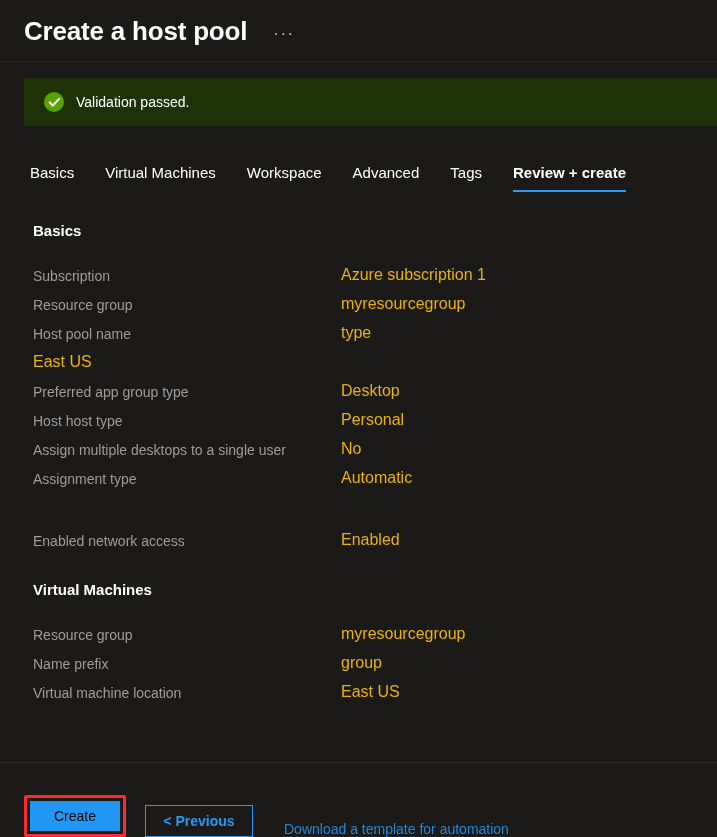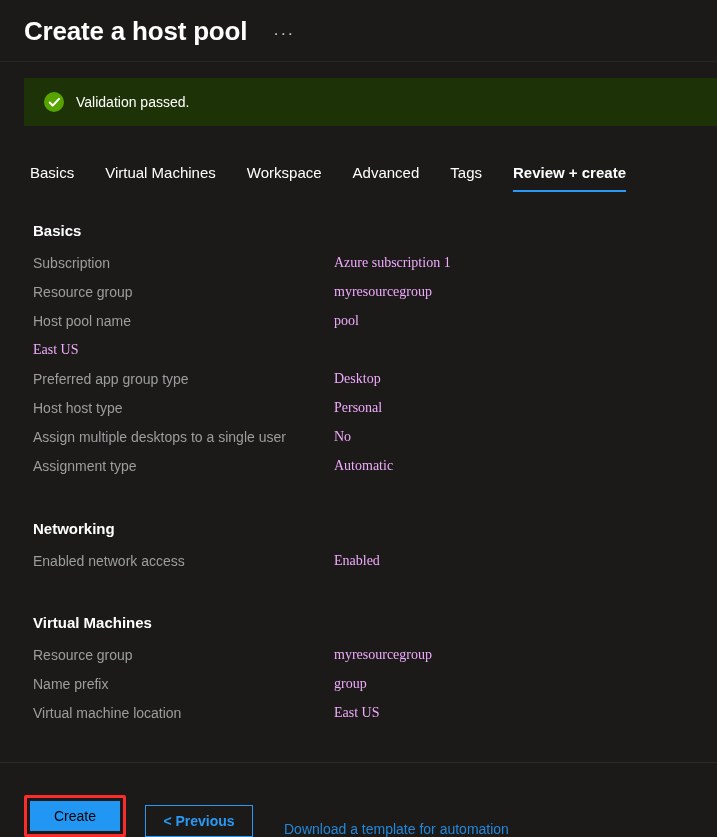--- a/index.html
+++ b/index.html
@@ -109,34 +109,34 @@
     margin-top: 0;
   }
   .section.basics { margin-top: 30px; }
   .section.networking { margin-top: 33px; }
   .section.vms { margin-top: 32px; }
 
   .rows { margin-top: 16px; }
   .row {
     display: flex;
     height: 29px;
-    align-items: flex-start;
+    align-items: flex-end;
+    gap: 7px;
   }
   .row-label {
     width: 301px;
     flex: none;
     font-size: 14px;
     color: #9d9d9d;
     white-space: nowrap;
   }
   .row-value {
-    font-size: 14px;
-    color: #f0abfc;
+    font-size: 16px;
+    color: #eab308;
     white-space: nowrap;
-    font-family: Liberation Serif, serif;
   }
 
   
   .footer {
     position: absolute;
     left: 0;
     top: 762px;
     width: 717px;
     height: 75px;
     border-top: 1px solid #2d2c2b;
@@ -219,21 +219,21 @@
       <div class="row">
         <div class="row-label">Subscription</div>
         <div class="row-value">Azure subscription 1</div>
       </div>
       <div class="row">
         <div class="row-label">Resource group</div>
         <div class="row-value">myresourcegroup</div>
       </div>
       <div class="row">
         <div class="row-label">Host pool name</div>
-        <div class="row-value">pool</div>
+        <div class="row-value">type</div>
       </div>
       <div class="row">
         <div class="row-value">East US</div>
       </div>
       <div class="row">
         <div class="row-label">Preferred app group type</div>
         <div class="row-value">Desktop</div>
       </div>
       <div class="row">
         <div class="row-label">Host host type</div>
@@ -244,21 +244,20 @@
         <div class="row-value">No</div>
       </div>
       <div class="row">
         <div class="row-label">Assignment type</div>
         <div class="row-value">Automatic</div>
       </div>
     </div>
   </div>
 
   <div class="section networking">
-    <div class="section-heading">Networking</div>
     <div class="rows">
       <div class="row">
         <div class="row-label">Enabled network access</div>
         <div class="row-value">Enabled</div>
       </div>
     </div>
   </div>
 
   <div class="section vms">
     <div class="section-heading">Virtual Machines</div>

